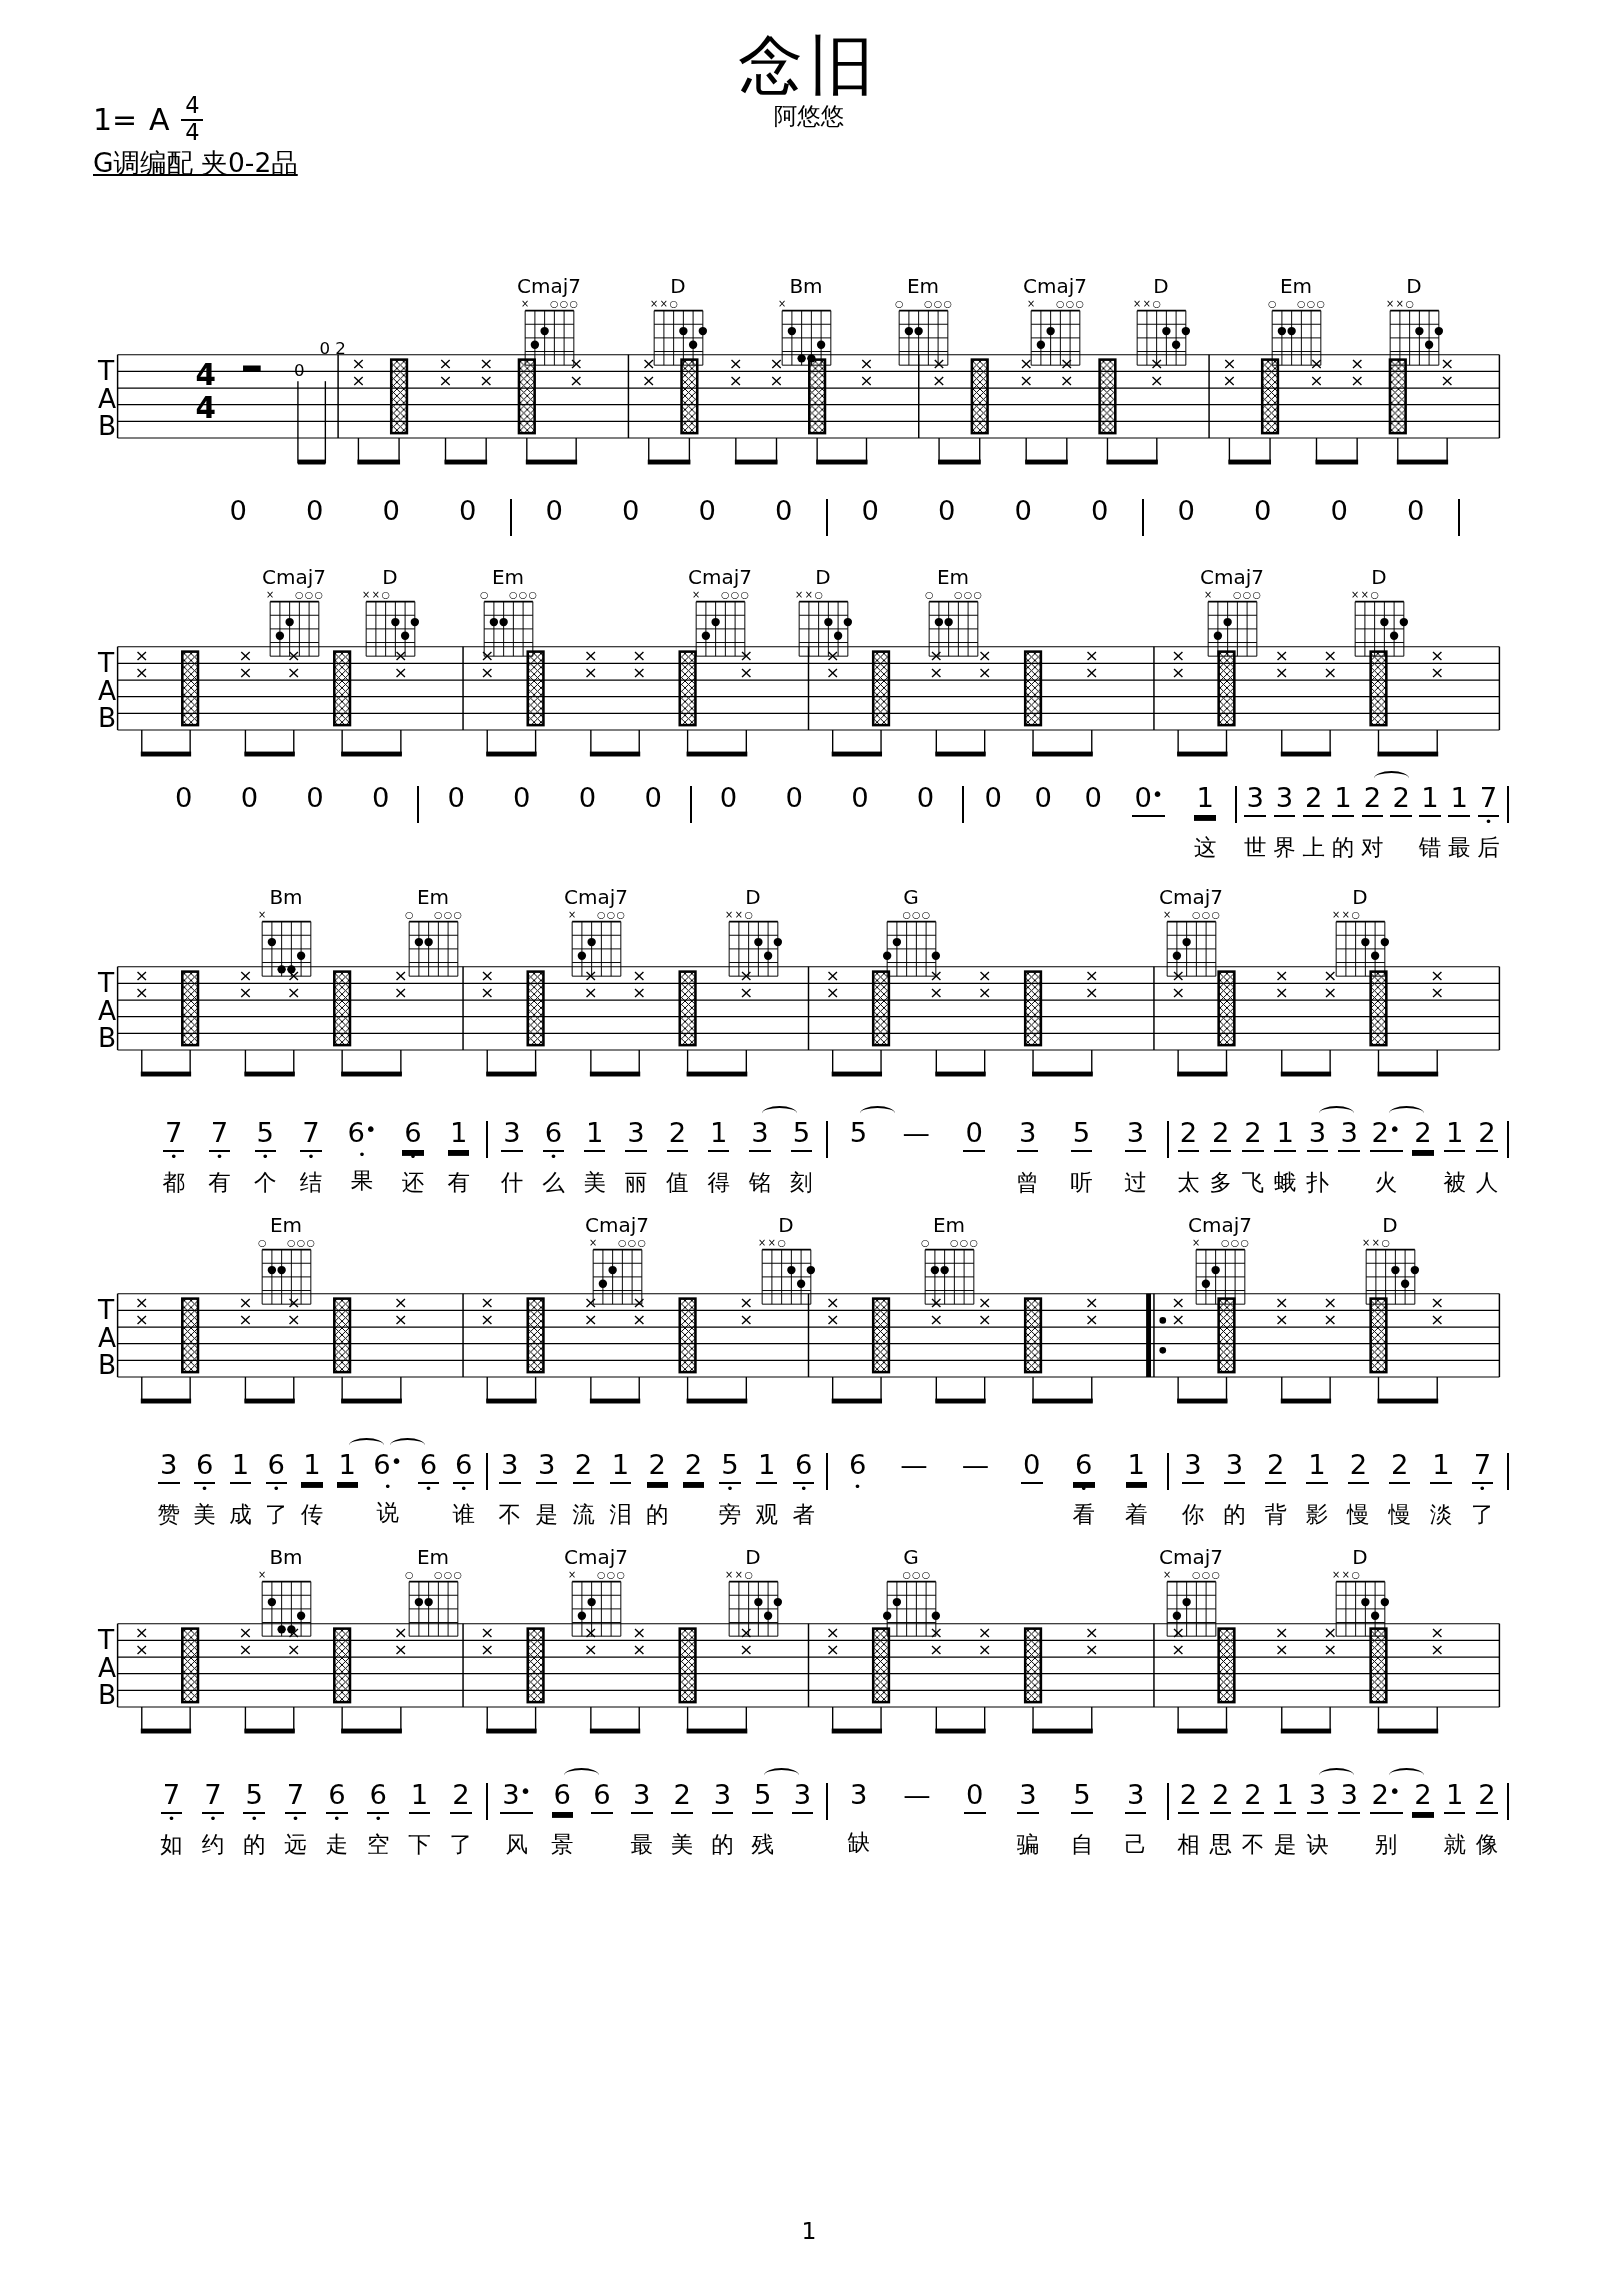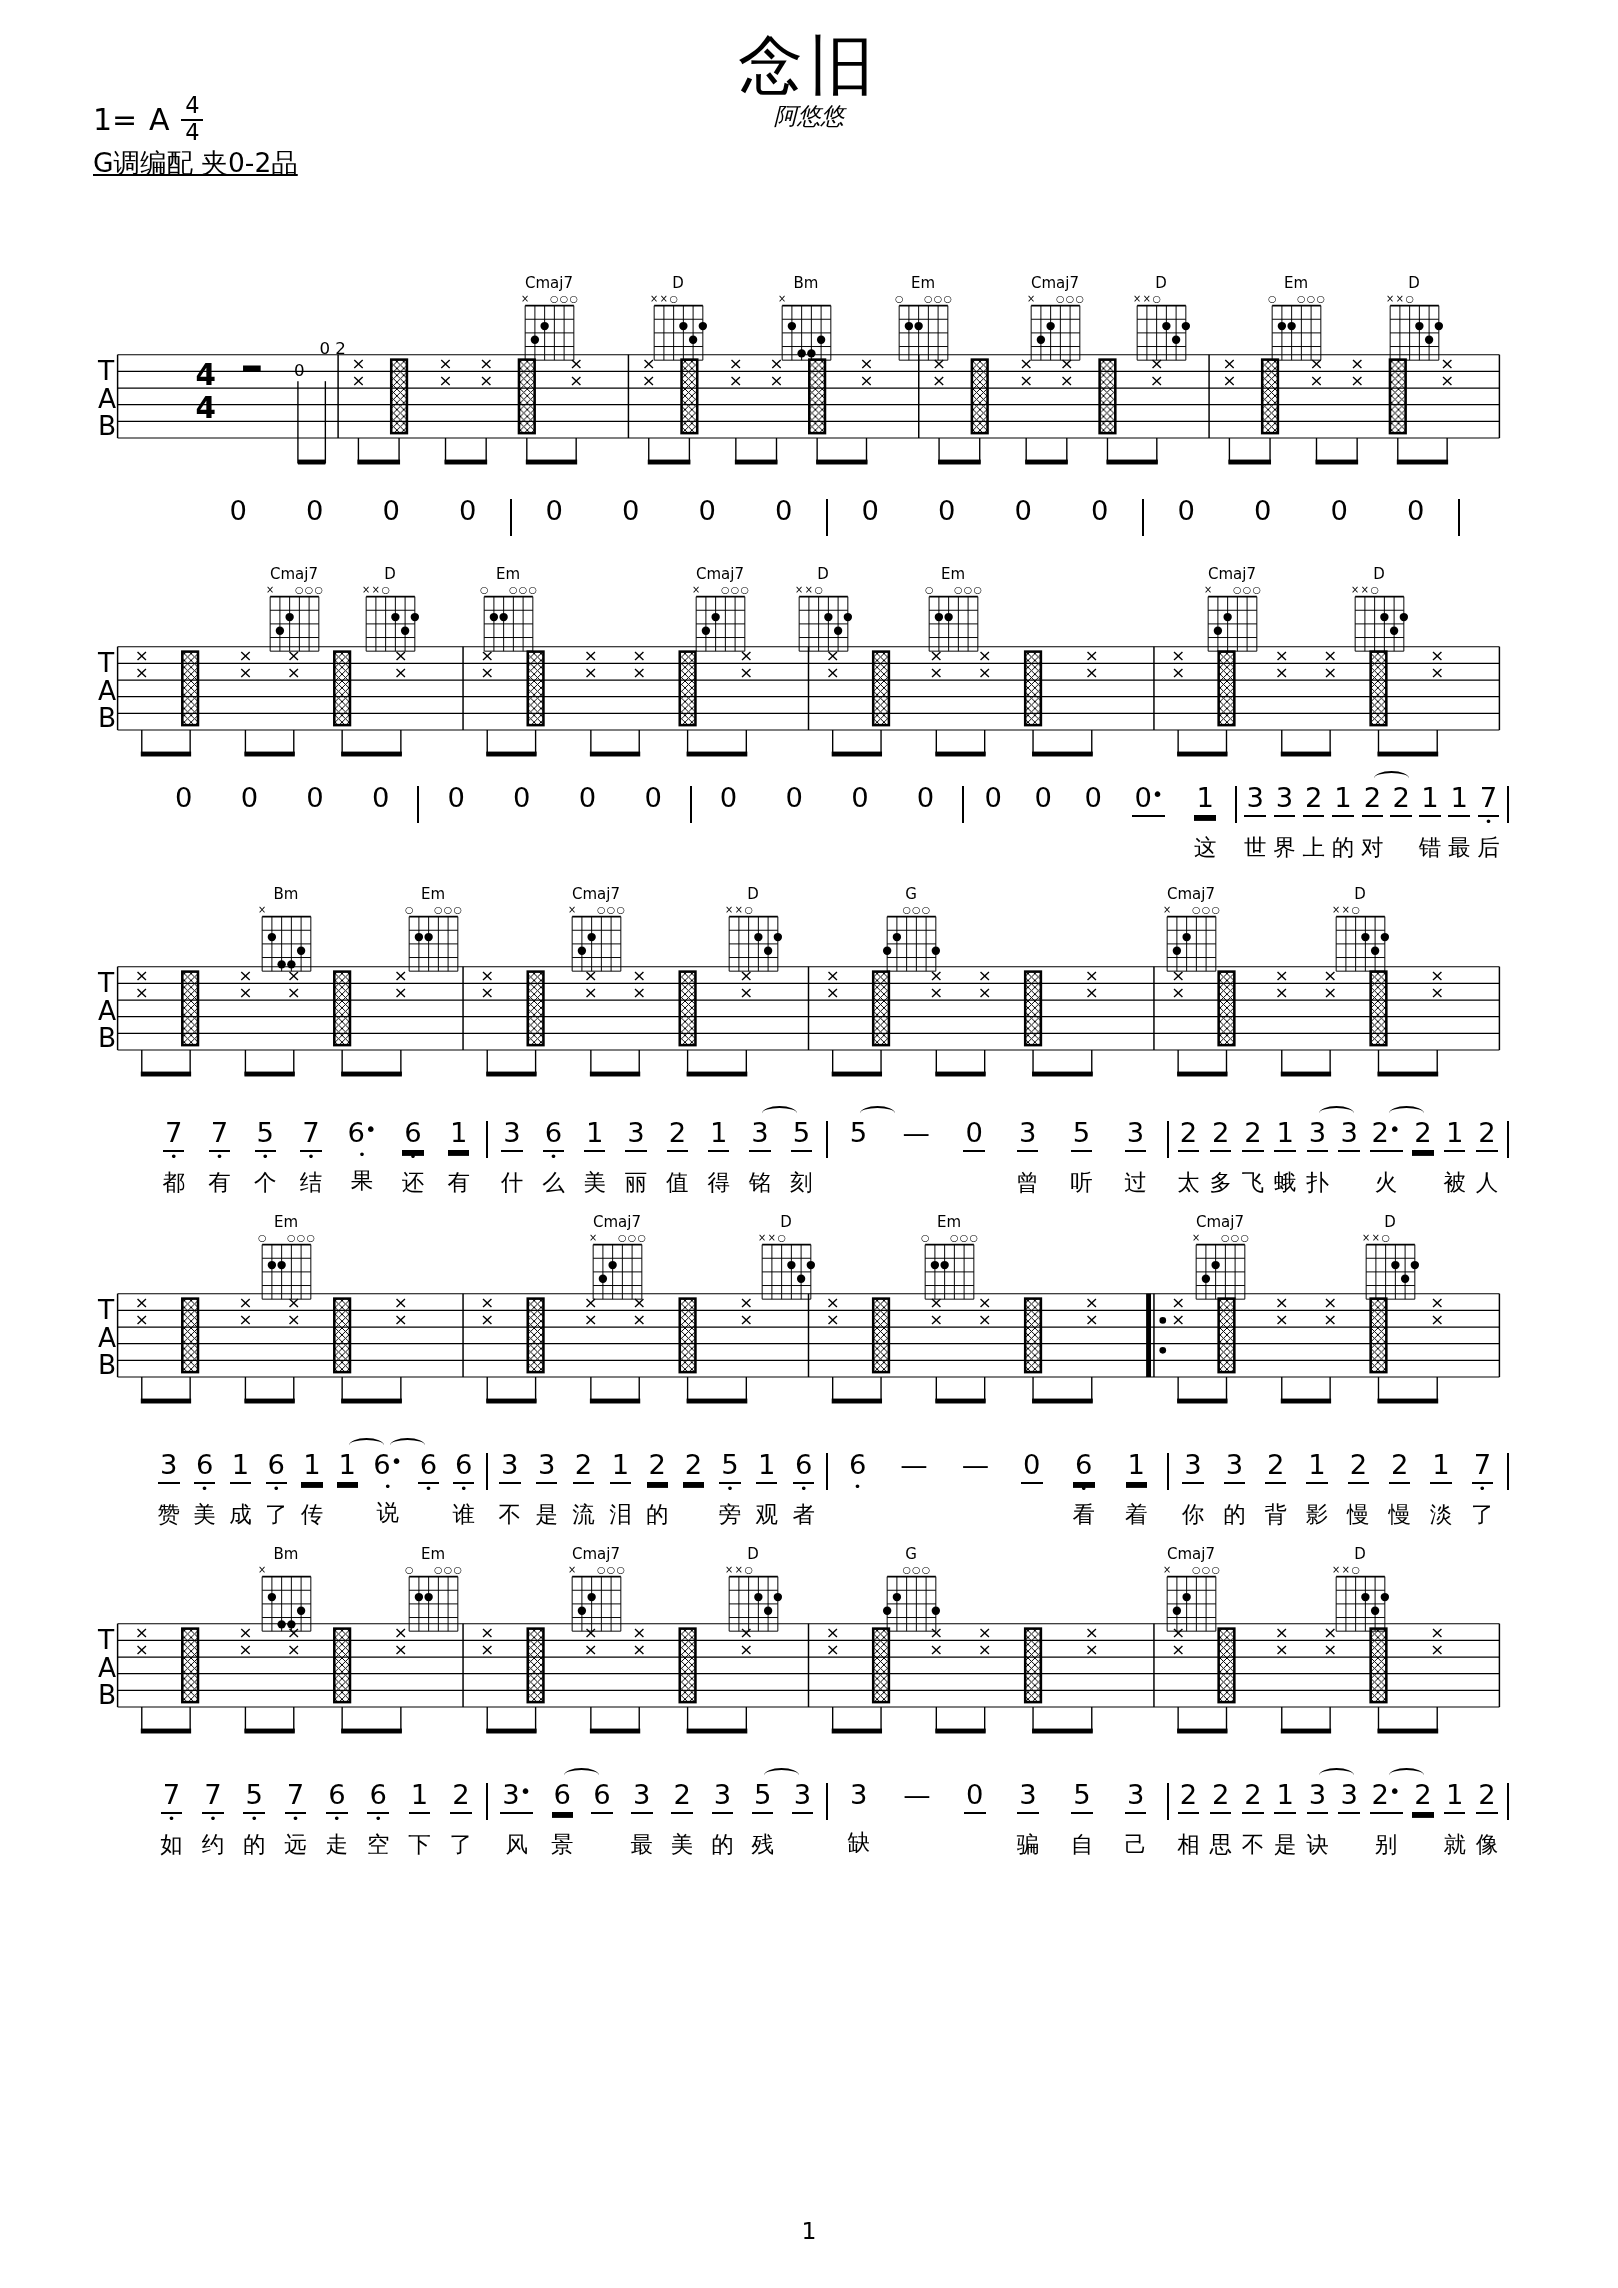--- a/index.html
+++ b/index.html
@@ -1,28 +1,28 @@
 <!DOCTYPE html>
 <html><head>
 <meta charset="utf-8">
 <style>
   html,body{margin:0;padding:0;background:#888;}
   .page{position:relative;width:1618px;height:2289px;background:#fff;color:#000;
         font-family:"DejaVu Sans","Liberation Sans",sans-serif;overflow:hidden;}
   .title{position:absolute;top:21.6px;left:0;right:0;text-align:center;
          font-size:65px;font-weight:normal;letter-spacing:5.9px;}
-  .artist{position:absolute;top:100px;left:0;right:0;text-align:center;font-size:23.5px;font-style:italic;}
+  .artist{position:absolute;top:100px;left:0;right:0;text-align:center;font-size:23.5px;}
   .keyline{position:absolute;left:93px;top:94px;display:flex;align-items:center;gap:11.8px;font-size:30px;}
   .frac{display:inline-flex;flex-direction:column;align-items:center;font-size:22.5px;line-height:1.05;}
   .frac .fnum{border-bottom:2px solid #000;padding:0 3.9px 1px;}
   .frac .fden{padding:0 3.9px;}
   .tuning{position:absolute;left:93px;top:145px;font-size:26.5px;text-decoration:underline;}
   .pageno{position:absolute;left:0;right:0;top:2217px;text-align:center;font-size:23.5px;}
   .chord{position:absolute;width:82px;text-align:center;}
-  .chord .cname{font-size:15px;line-height:1;margin-bottom:1px;}
+  .chord .cname{font-size:20px;line-height:1;margin-bottom:1px;}
   .staff{position:absolute;left:88px;}
   .jrow{position:absolute;display:flex;align-items:flex-start;}
   .measure{flex:1;display:flex;justify-content:space-around;align-items:flex-start;padding:0 3.9px;}
   .mbar{width:2px;background:#000;height:37px;margin-top:3.9px;flex:0 0 2px;}
   .tok{position:relative;display:flex;flex-direction:column;align-items:center;min-width:15.7px;}
   .nw{font-size:27.4px;line-height:1.2;padding:0 2px;white-space:nowrap;}
   .u1{border-bottom:2px solid #000;}
   .u2{border-bottom:2px solid #000;box-shadow:0 3.9px 0 #000;}
   .dt{font-size:19.6px;vertical-align:5.9px;}
   .ld{height:12.7px;font-size:12.7px;line-height:10.8px;}

